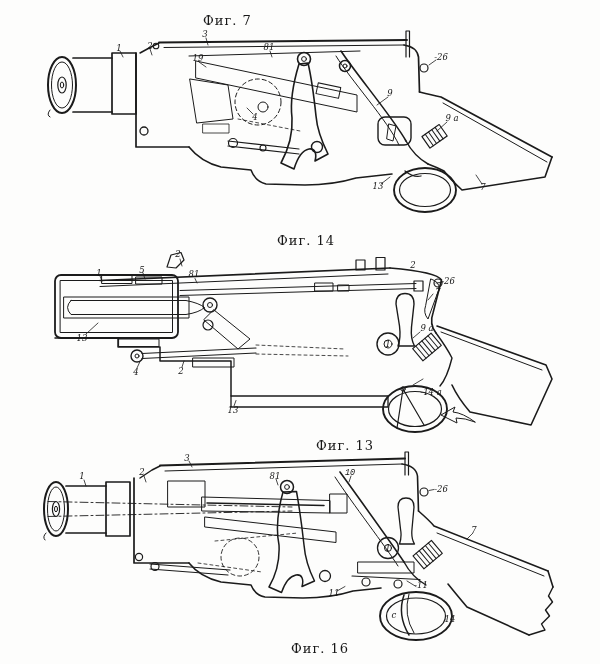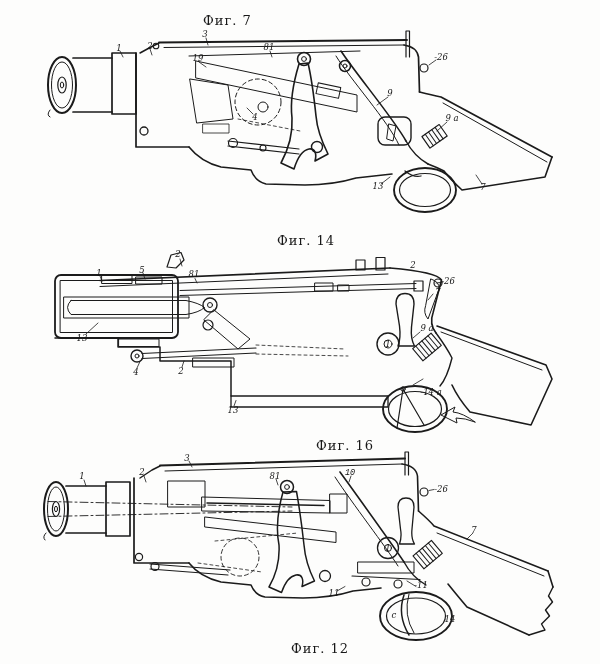--- a/index.html
+++ b/index.html
@@ -149,21 +149,21 @@
       <span class="callout" style="left: 255px; top: 117px;">4</span>
       <span class="callout" style="left: 390px; top: 93px;">9</span>
       <span class="callout" style="left: 441px; top: 57px;">-26</span>
       <span class="callout" style="left: 452px; top: 118px;">9 a</span>
       <span class="callout" style="left: 378px; top: 186px;">13</span>
       <span class="callout" style="left: 483px; top: 187px;">7</span>
     </div>
 
   <div class="fig" id="fig-mid">
     <div class="caption" style="left:277px;top:5px">Фиг. 14</div>
-    <div class="caption" style="left:316px;top:210px">Фиг. 16</div>
+    <div class="caption" style="left:316px;top:210px">Фиг. 13</div>
     <svg class="art" width="600" height="230" viewBox="0 0 600 230">
 
       <g>
         <rect x="55" y="47" width="123" height="63" rx="6" stroke-width="1.8" fill="#fdfdfc"></rect>
         <rect x="60.5" y="52.5" width="112" height="52" stroke-width="1" fill="url(#h1)"></rect>
         <rect x="64" y="69" width="125" height="21" fill="#fdfdfc" stroke="none"></rect>
         <path d="M71,72.5 H186 Q199,75 204.5,79.5 Q199,84.5 186,86.5 H71 Q64,79.5 71,72.5 Z" fill="#2e2e2e" stroke-width="1"></path>
         <rect x="102" y="47" width="30" height="8.5" fill="#1b1b1b" stroke="none"></rect>
         <rect x="136" y="49" width="26" height="7" fill="#1b1b1b" stroke="none"></rect>
       </g>
@@ -247,21 +247,21 @@
       <span class="callout" style="left: 233px; top: 182px;">13</span>
       <span class="callout" style="left: 413px; top: 37px;">2</span>
       <span class="callout" style="left: 448px; top: 53px;">-26</span>
       <span class="callout" style="left: 438px; top: 64px;">7</span>
       <span class="callout" style="left: 427px; top: 100px;">9 a</span>
       <span class="callout" style="left: 431px; top: 164px;">-14 a</span>
       <span class="callout" style="left: 388px; top: 116px;">1</span>
     </div>
 
   <div class="fig" id="fig-bot">
-    <div class="caption" style="left:291px;top:196px">Фиг. 12</div>
+    <div class="caption" style="left:291px;top:196px">Фиг. 16</div>
     <svg class="art" width="600" height="219" viewBox="0 0 600 219">
 
       <g>
         <ellipse cx="56" cy="64" rx="12" ry="27" stroke-width="2" fill="#fdfdfc"></ellipse>
         <ellipse cx="56" cy="64" rx="8.5" ry="22" stroke-width="1" fill="url(#h2)"></ellipse>
         <ellipse cx="56" cy="64" rx="3.6" ry="7.5" stroke-width="1.2" fill="#fdfdfc"></ellipse>
         <ellipse cx="56" cy="64" rx="1.5" ry="2.8" fill="#1b1b1b" stroke="none"></ellipse>
         <path d="M46,88 q-4,4 -1,7" stroke-width="1"></path>
       </g>
 

